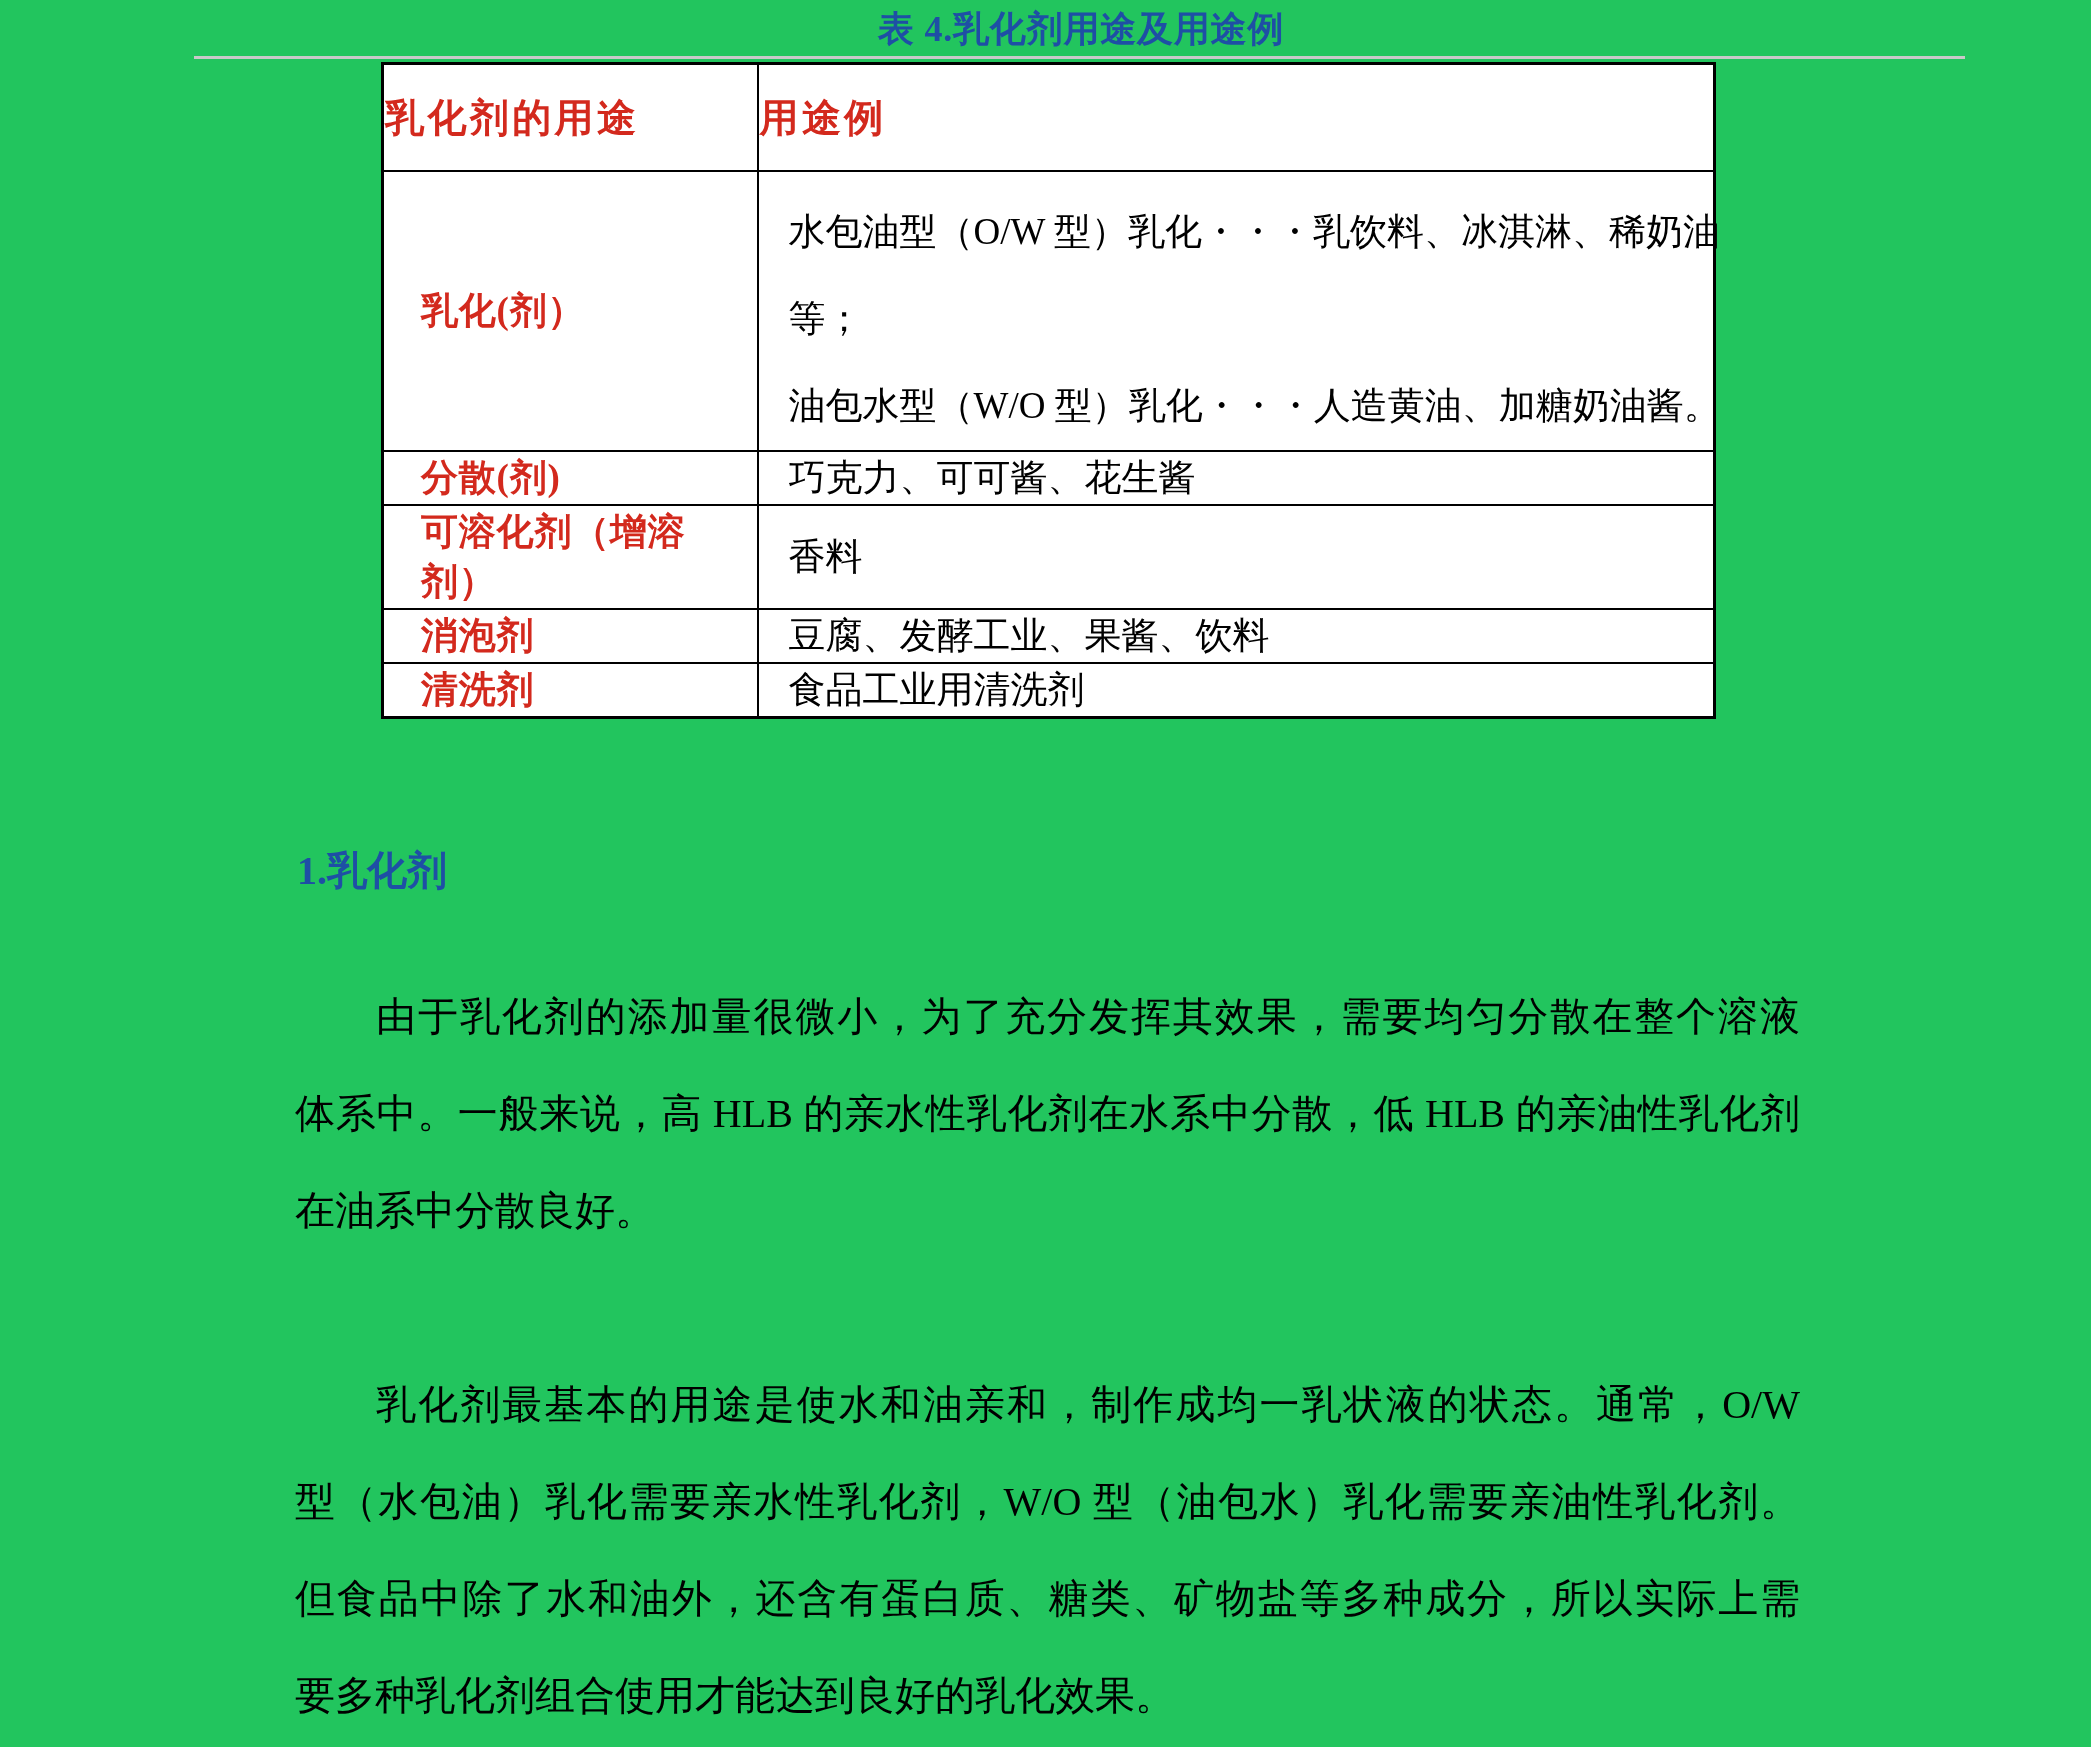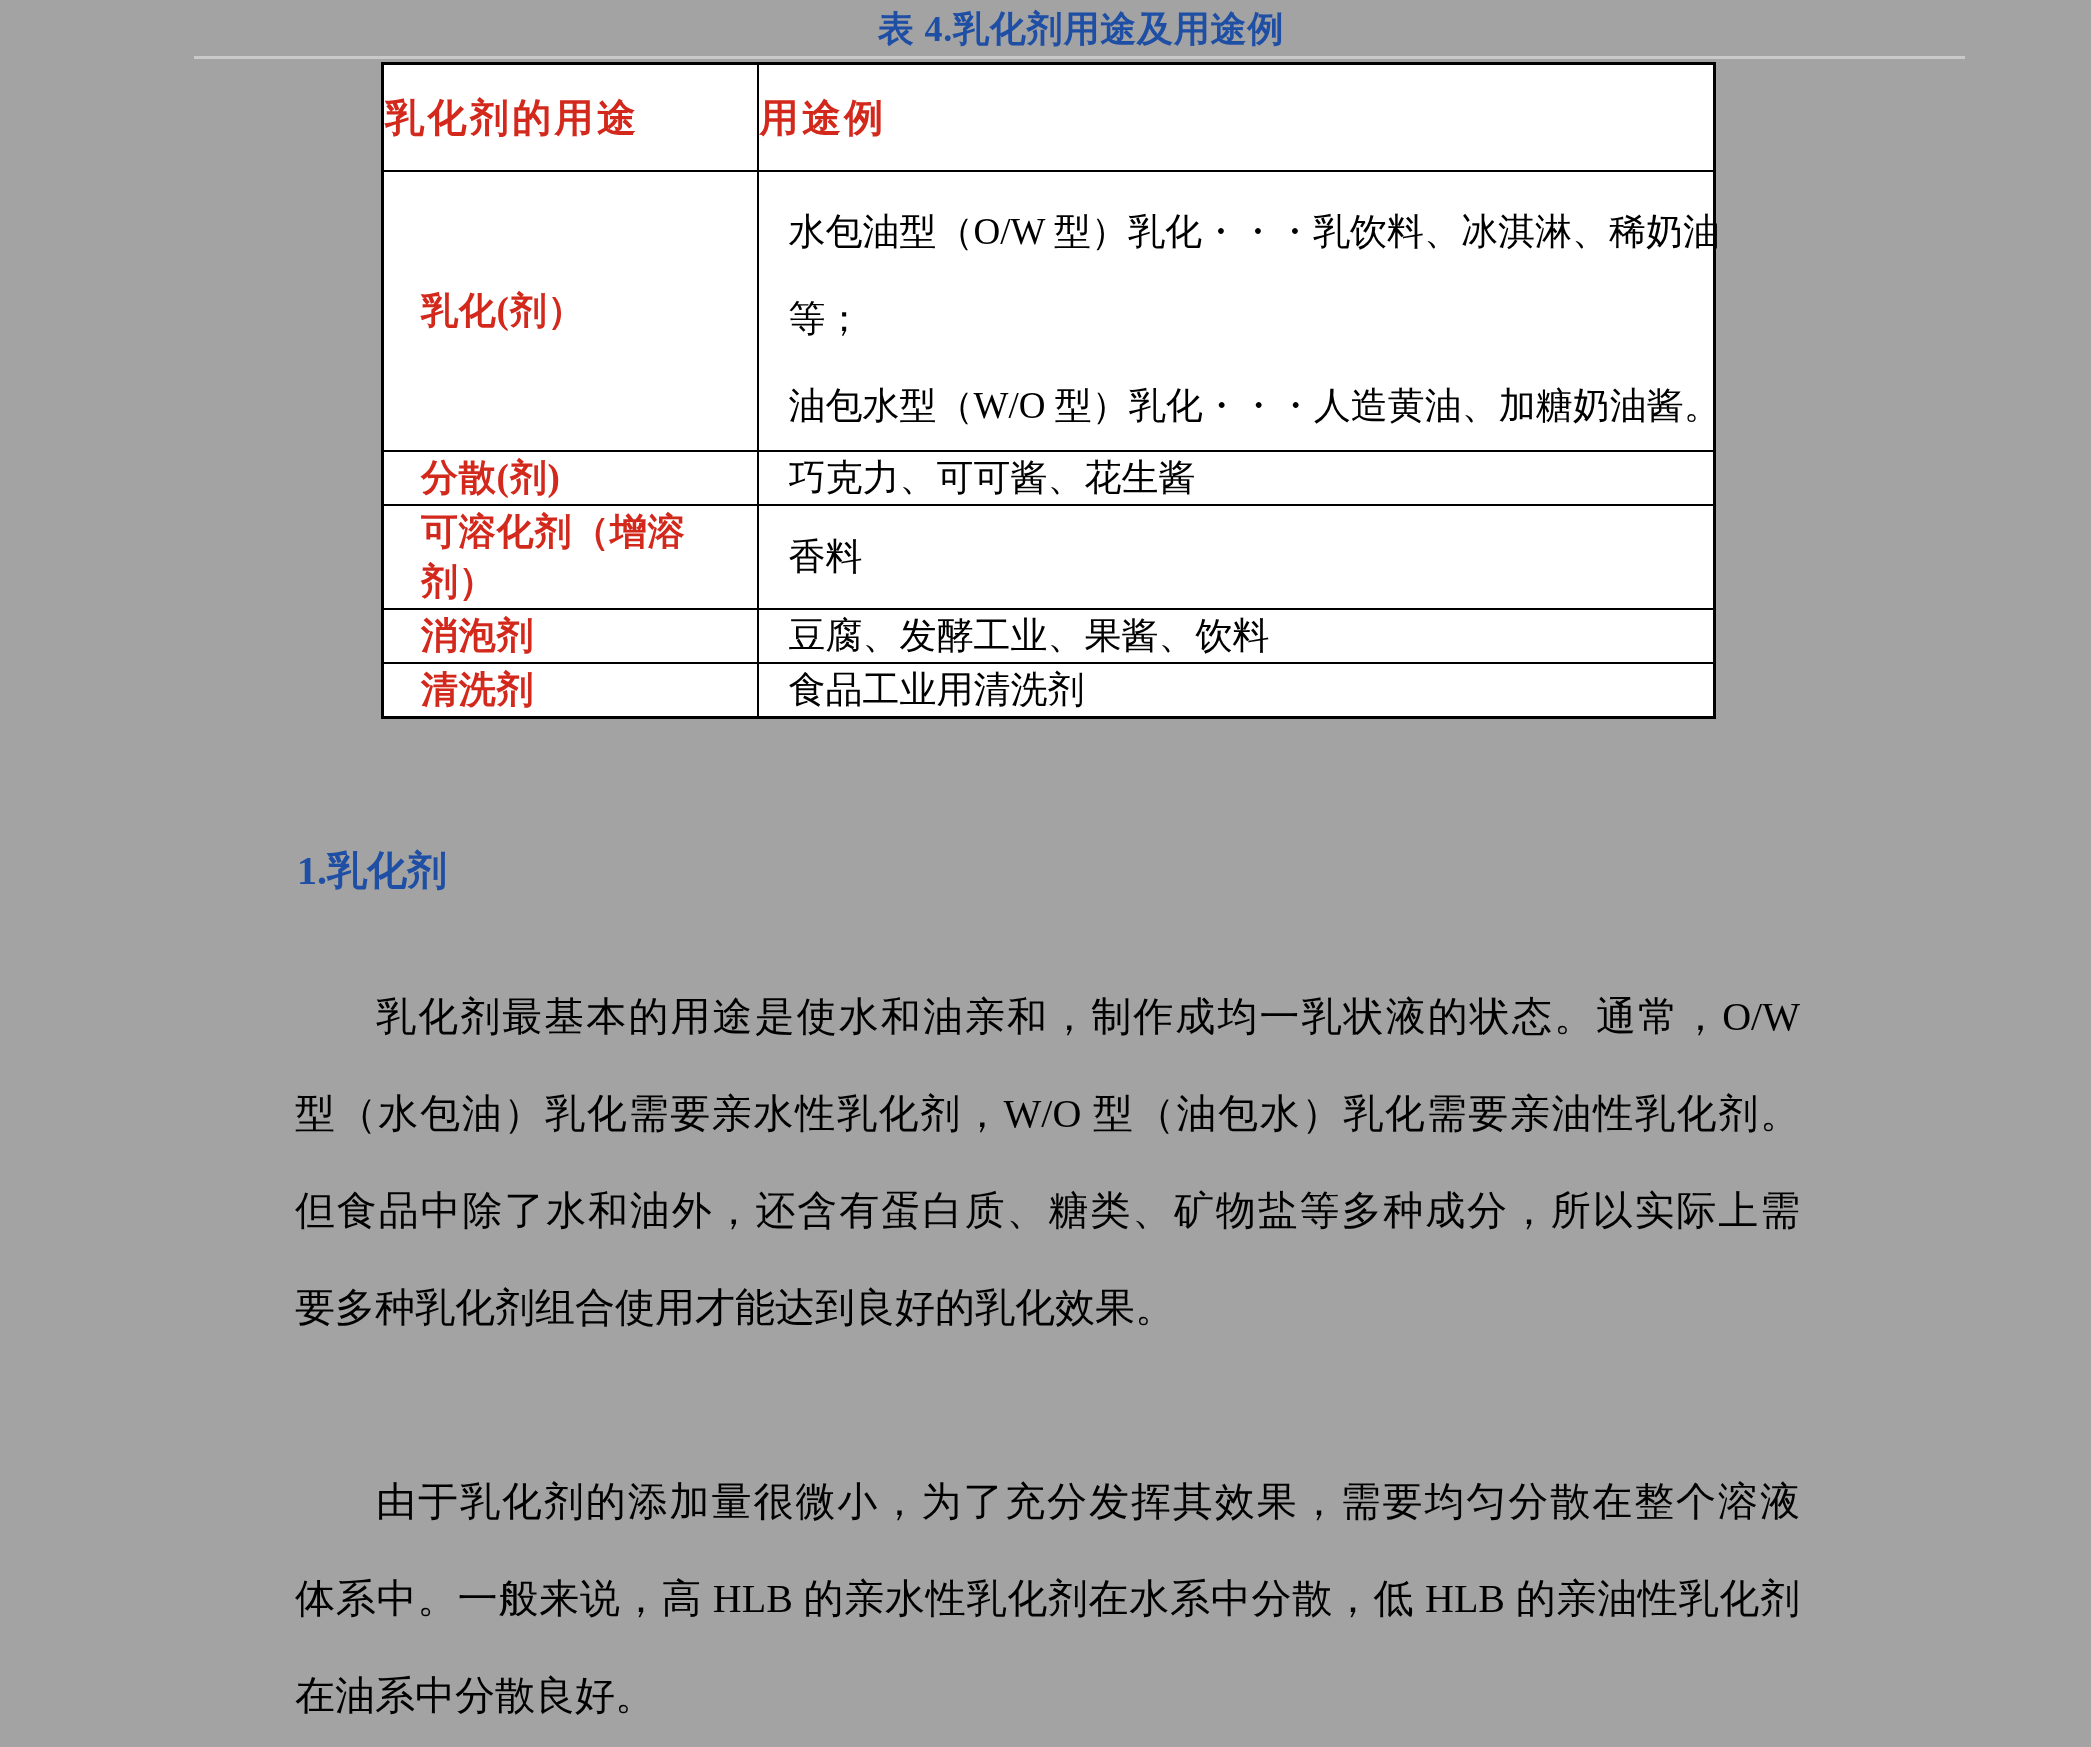--- a/index.html
+++ b/index.html
@@ -1,20 +1,20 @@
 <!DOCTYPE html>
 <html style="font-size:13.5px"><head>
 <meta charset="utf-8">
 <style>
   html, body { margin: 0; padding: 0; background: #ffffff; }
   .page {
     position: relative;
     width: 2091px;
     height: 1747px;
-    background: #a3a3a3;
+    background: #22c55e;
     overflow: hidden;
     font-family: "Liberation Serif", serif;
     color: #000000;
   }
 
   
   .doc-title {
     position: absolute;
     top: 1.7px; left: 0;
     width: 2091px;
@@ -156,26 +156,26 @@
       <td class="use-cell">清洗剂</td>
       <td class="ex-cell">食品工业用清洗剂</td>
     </tr>
   </tbody>
     </table>
 
   <div class="section-heading">1.乳化剂</div>
 
   <div class="body-text">
     <div class="para">
+      <div class="b-line indent">由于乳化剂的添加量很微小，为了充分发挥其效果，需要均匀分散在整个溶液</div>
+      <div class="b-line">体系中。一般来说，高 HLB 的亲水性乳化剂在水系中分散，低 HLB 的亲油性乳化剂</div>
+      <div class="b-line last">在油系中分散良好。</div>
+    </div>
+    <div class="para">
       <div class="b-line indent">乳化剂最基本的用途是使水和油亲和，制作成均一乳状液的状态。通常，O/W</div>
       <div class="b-line">型（水包油）乳化需要亲水性乳化剂，W/O 型（油包水）乳化需要亲油性乳化剂。</div>
       <div class="b-line">但食品中除了水和油外，还含有蛋白质、糖类、矿物盐等多种成分，所以实际上需</div>
       <div class="b-line last">要多种乳化剂组合使用才能达到良好的乳化效果。</div>
-    </div>
-    <div class="para">
-      <div class="b-line indent">由于乳化剂的添加量很微小，为了充分发挥其效果，需要均匀分散在整个溶液</div>
-      <div class="b-line">体系中。一般来说，高 HLB 的亲水性乳化剂在水系中分散，低 HLB 的亲油性乳化剂</div>
-      <div class="b-line last">在油系中分散良好。</div>
     </div>
   </div>
 
 </div>
 
 
 </body></html>

